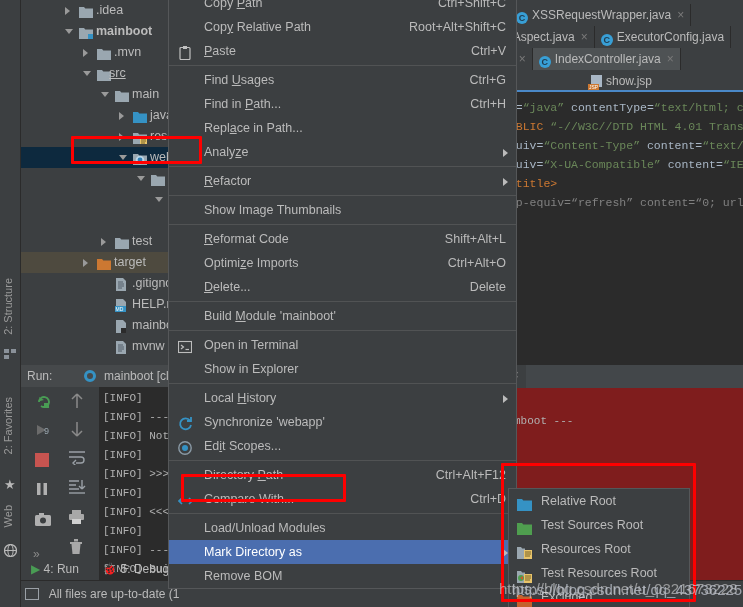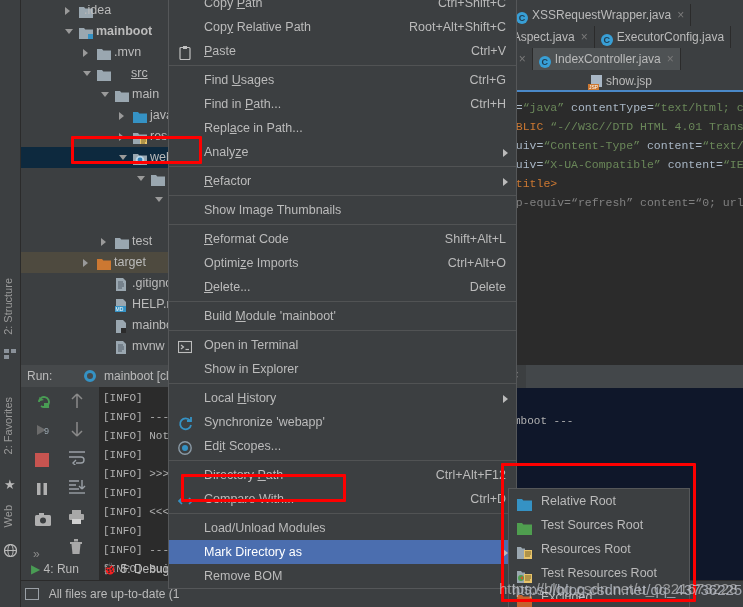--- a/index.html
+++ b/index.html
@@ -209,21 +209,21 @@
     </div>
   </div>
 
   <div class="tree">
     <div id="tree-rows">
         <div class="trow">
           <span class="arrow closed" style="left: 44px;"></span>
           <span class="ficon" style="left: 58px;"><svg width="14" height="12">
               <path d="M0 1h5l1.3 1.6H14V12H0z" fill="#9aa7b0"></path>
             </svg></span>
-          <span class="tlabel" style="left: 63px;">.idea</span>
+          <span class="tlabel" style="left: 75px;">.idea</span>
         </div>
         <div class="trow">
           <span class="arrow open" style="left: 44px;"></span>
           <span class="ficon" style="left: 58px;"><svg width="14" height="12">
               <path d="M0 1h5l1.3 1.6H14V12H0z" fill="#9aa7b0"></path>
               <rect x="9" y="7" width="5" height="5" fill="#3592c4"></rect>
             </svg></span>
           <span class="tlabel bold" style="left: 75px;">mainboot</span>
         </div>
         <div class="trow">
@@ -231,21 +231,21 @@
           <span class="ficon" style="left: 76px;"><svg width="14" height="12">
               <path d="M0 1h5l1.3 1.6H14V12H0z" fill="#9aa7b0"></path>
             </svg></span>
           <span class="tlabel" style="left: 93px;">.mvn</span>
         </div>
         <div class="trow">
           <span class="arrow open" style="left: 62px;"></span>
           <span class="ficon" style="left: 76px;"><svg width="14" height="12">
               <path d="M0 1h5l1.3 1.6H14V12H0z" fill="#9aa7b0"></path>
             </svg></span>
-          <span class="tlabel" style="left: 110px; text-decoration: underline;">src</span>
+          <span class="tlabel" style="left: 88px; text-decoration: underline;">src</span>
         </div>
         <div class="trow">
           <span class="arrow open" style="left: 80px;"></span>
           <span class="ficon" style="left: 94px;"><svg width="14" height="12">
               <path d="M0 1h5l1.3 1.6H14V12H0z" fill="#9aa7b0"></path>
             </svg></span>
           <span class="tlabel" style="left: 111px;">main</span>
         </div>
         <div class="trow">
           <span class="arrow closed" style="left: 98px;"></span>
@@ -444,21 +444,21 @@
             <div class="cline">[INFO]</div>
             <div class="cline">[INFO] &lt;&lt;&lt; mav</div>
             <div class="cline">[INFO]</div>
             <div class="cline">[INFO] --- mav</div>
             <div class="cline">[INFO] Buildin</div>
           </div>
       </div>
     </div>
   </div>
 
-  <div style="position:absolute; left:510px; top:388px; width:233px; height:192px; background:#0f172a;">
+  <div style="position:absolute; left:510px; top:388px; width:233px; height:192px; background:#7f1d1d;">
     <div class="cline" style="padding-top:24px; color:#b0b0b0;">mboot ---</div>
     <div class="cline" style="padding-top:70px; color:#8d8d8d;">mainboot &gt;&gt;&gt;</div>
   </div>
   <div style="position:absolute; left:510px; top:365px; width:233px; height:23px; background:#3c3f41;">
     <span style="position:absolute; left:2px; top:3px; color:#7a7a7a; font-size:12px;">×</span>
     <div style="position:absolute; left:16px; top:0; width:217px; height:23px; background:#43474a;"></div>
   </div>
 
   <div class="bottombar">
     <div class="tooltabs">

